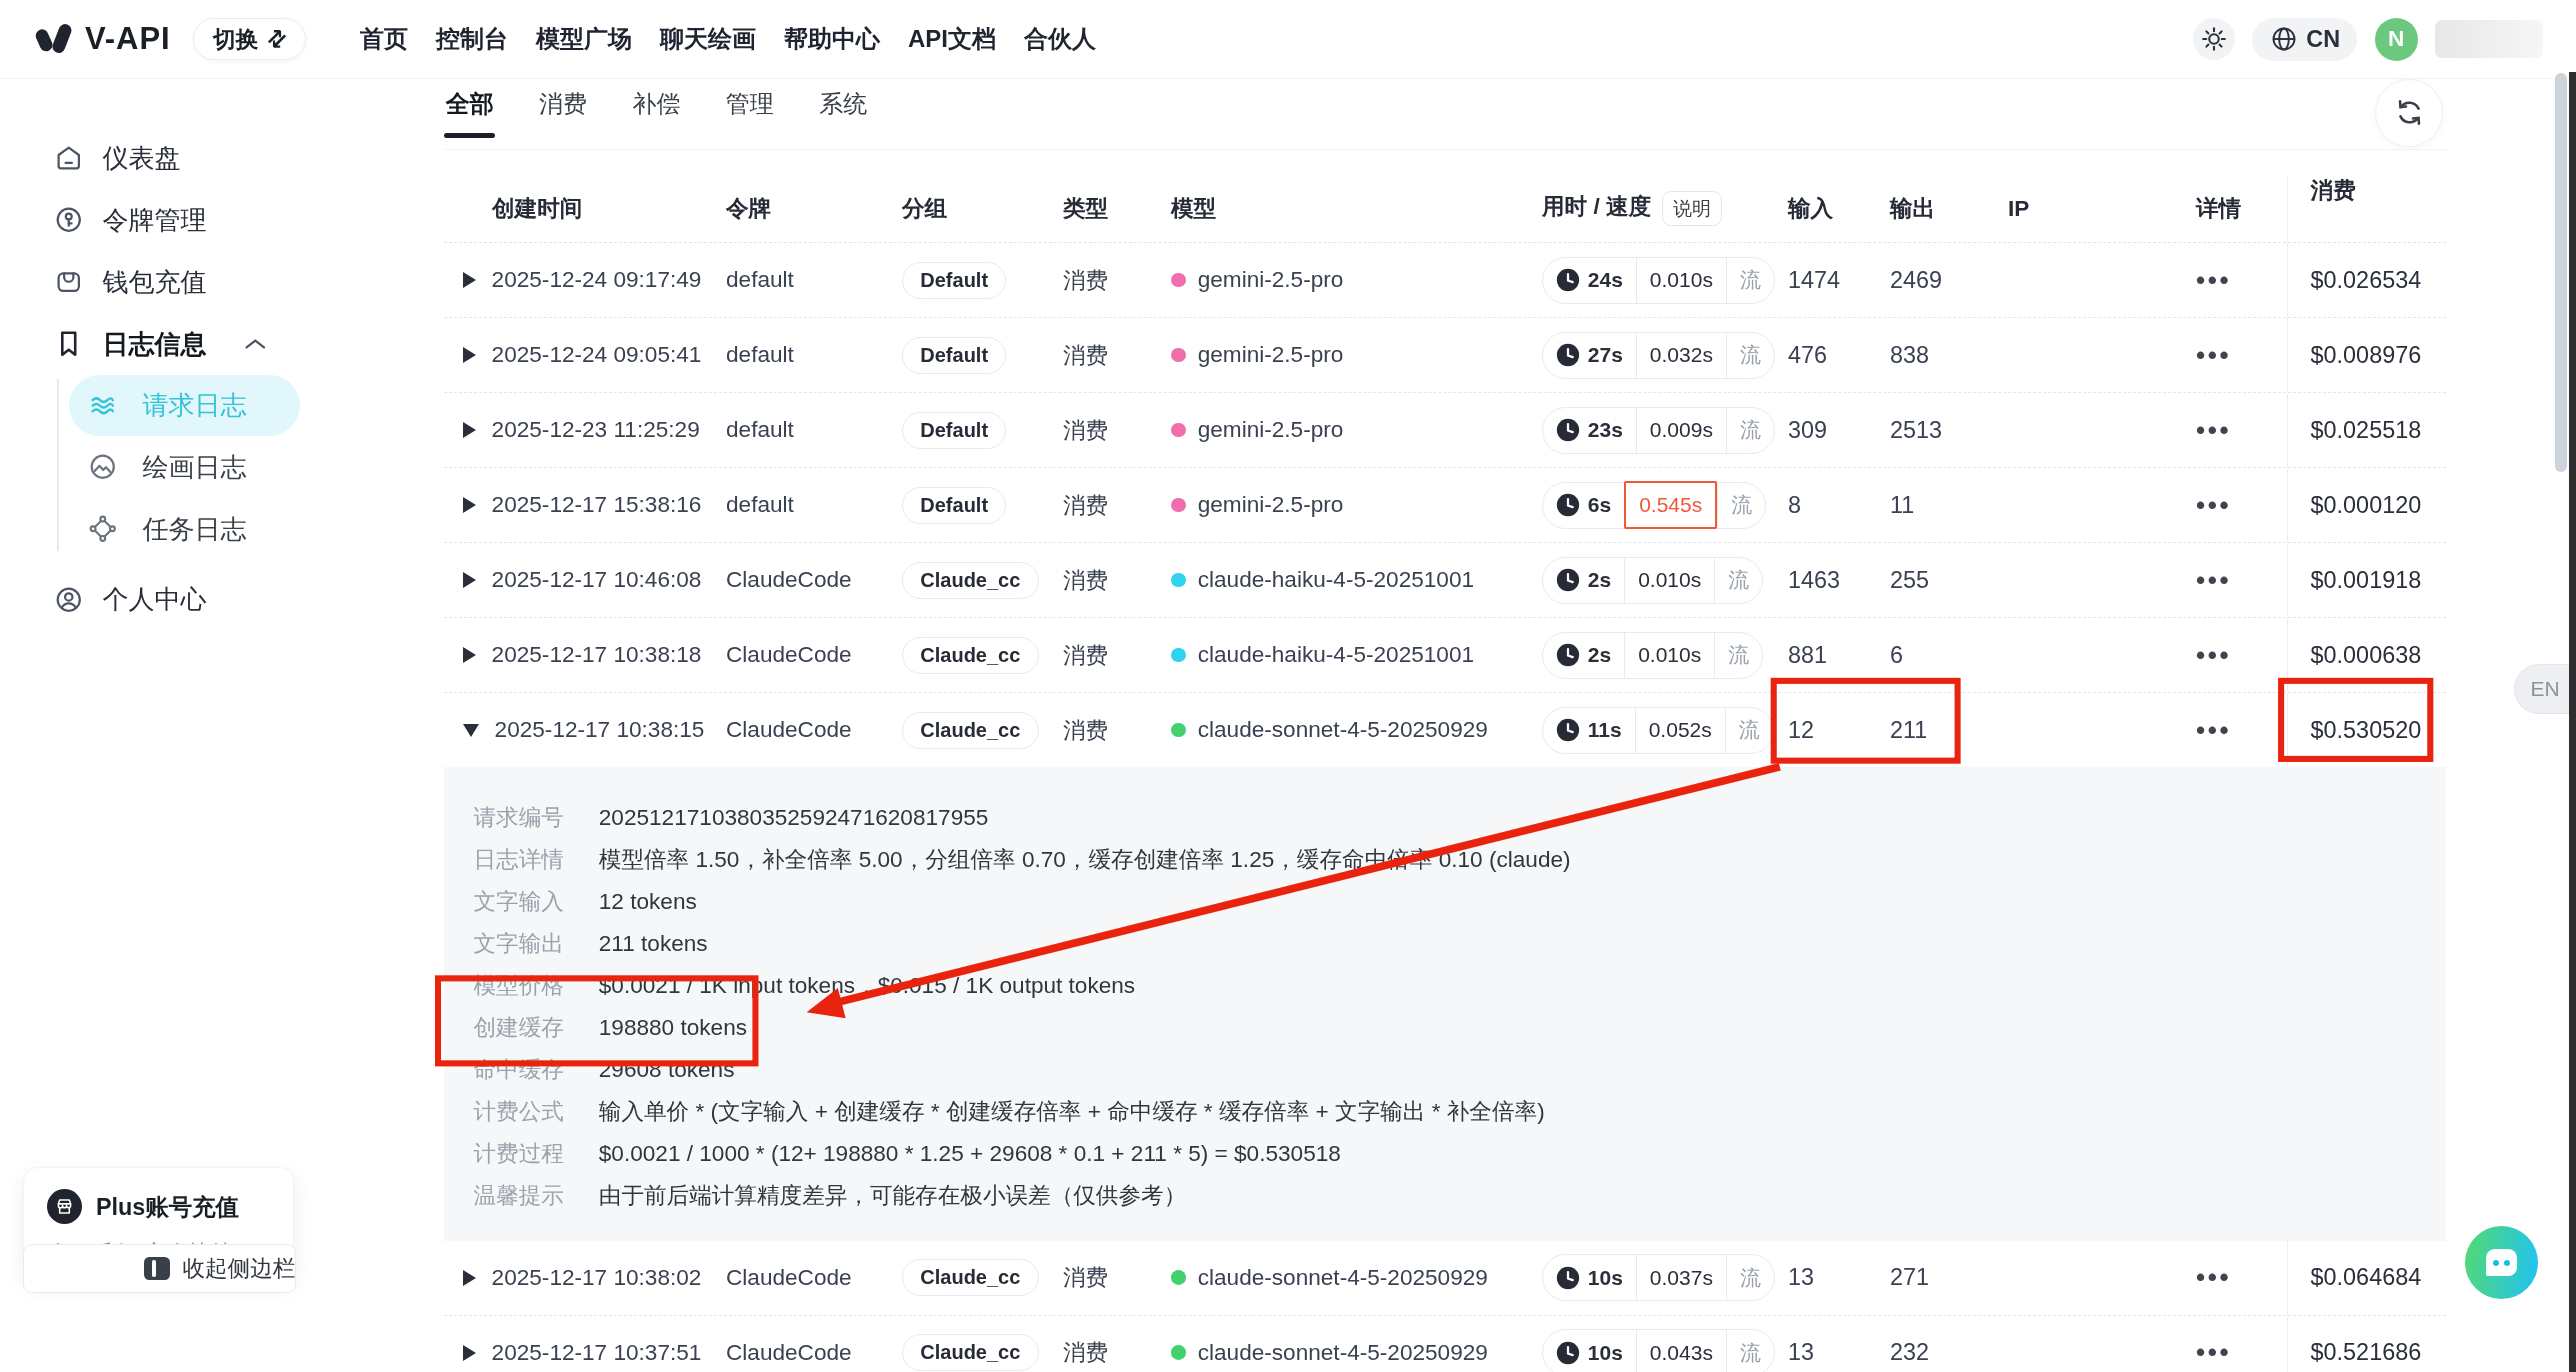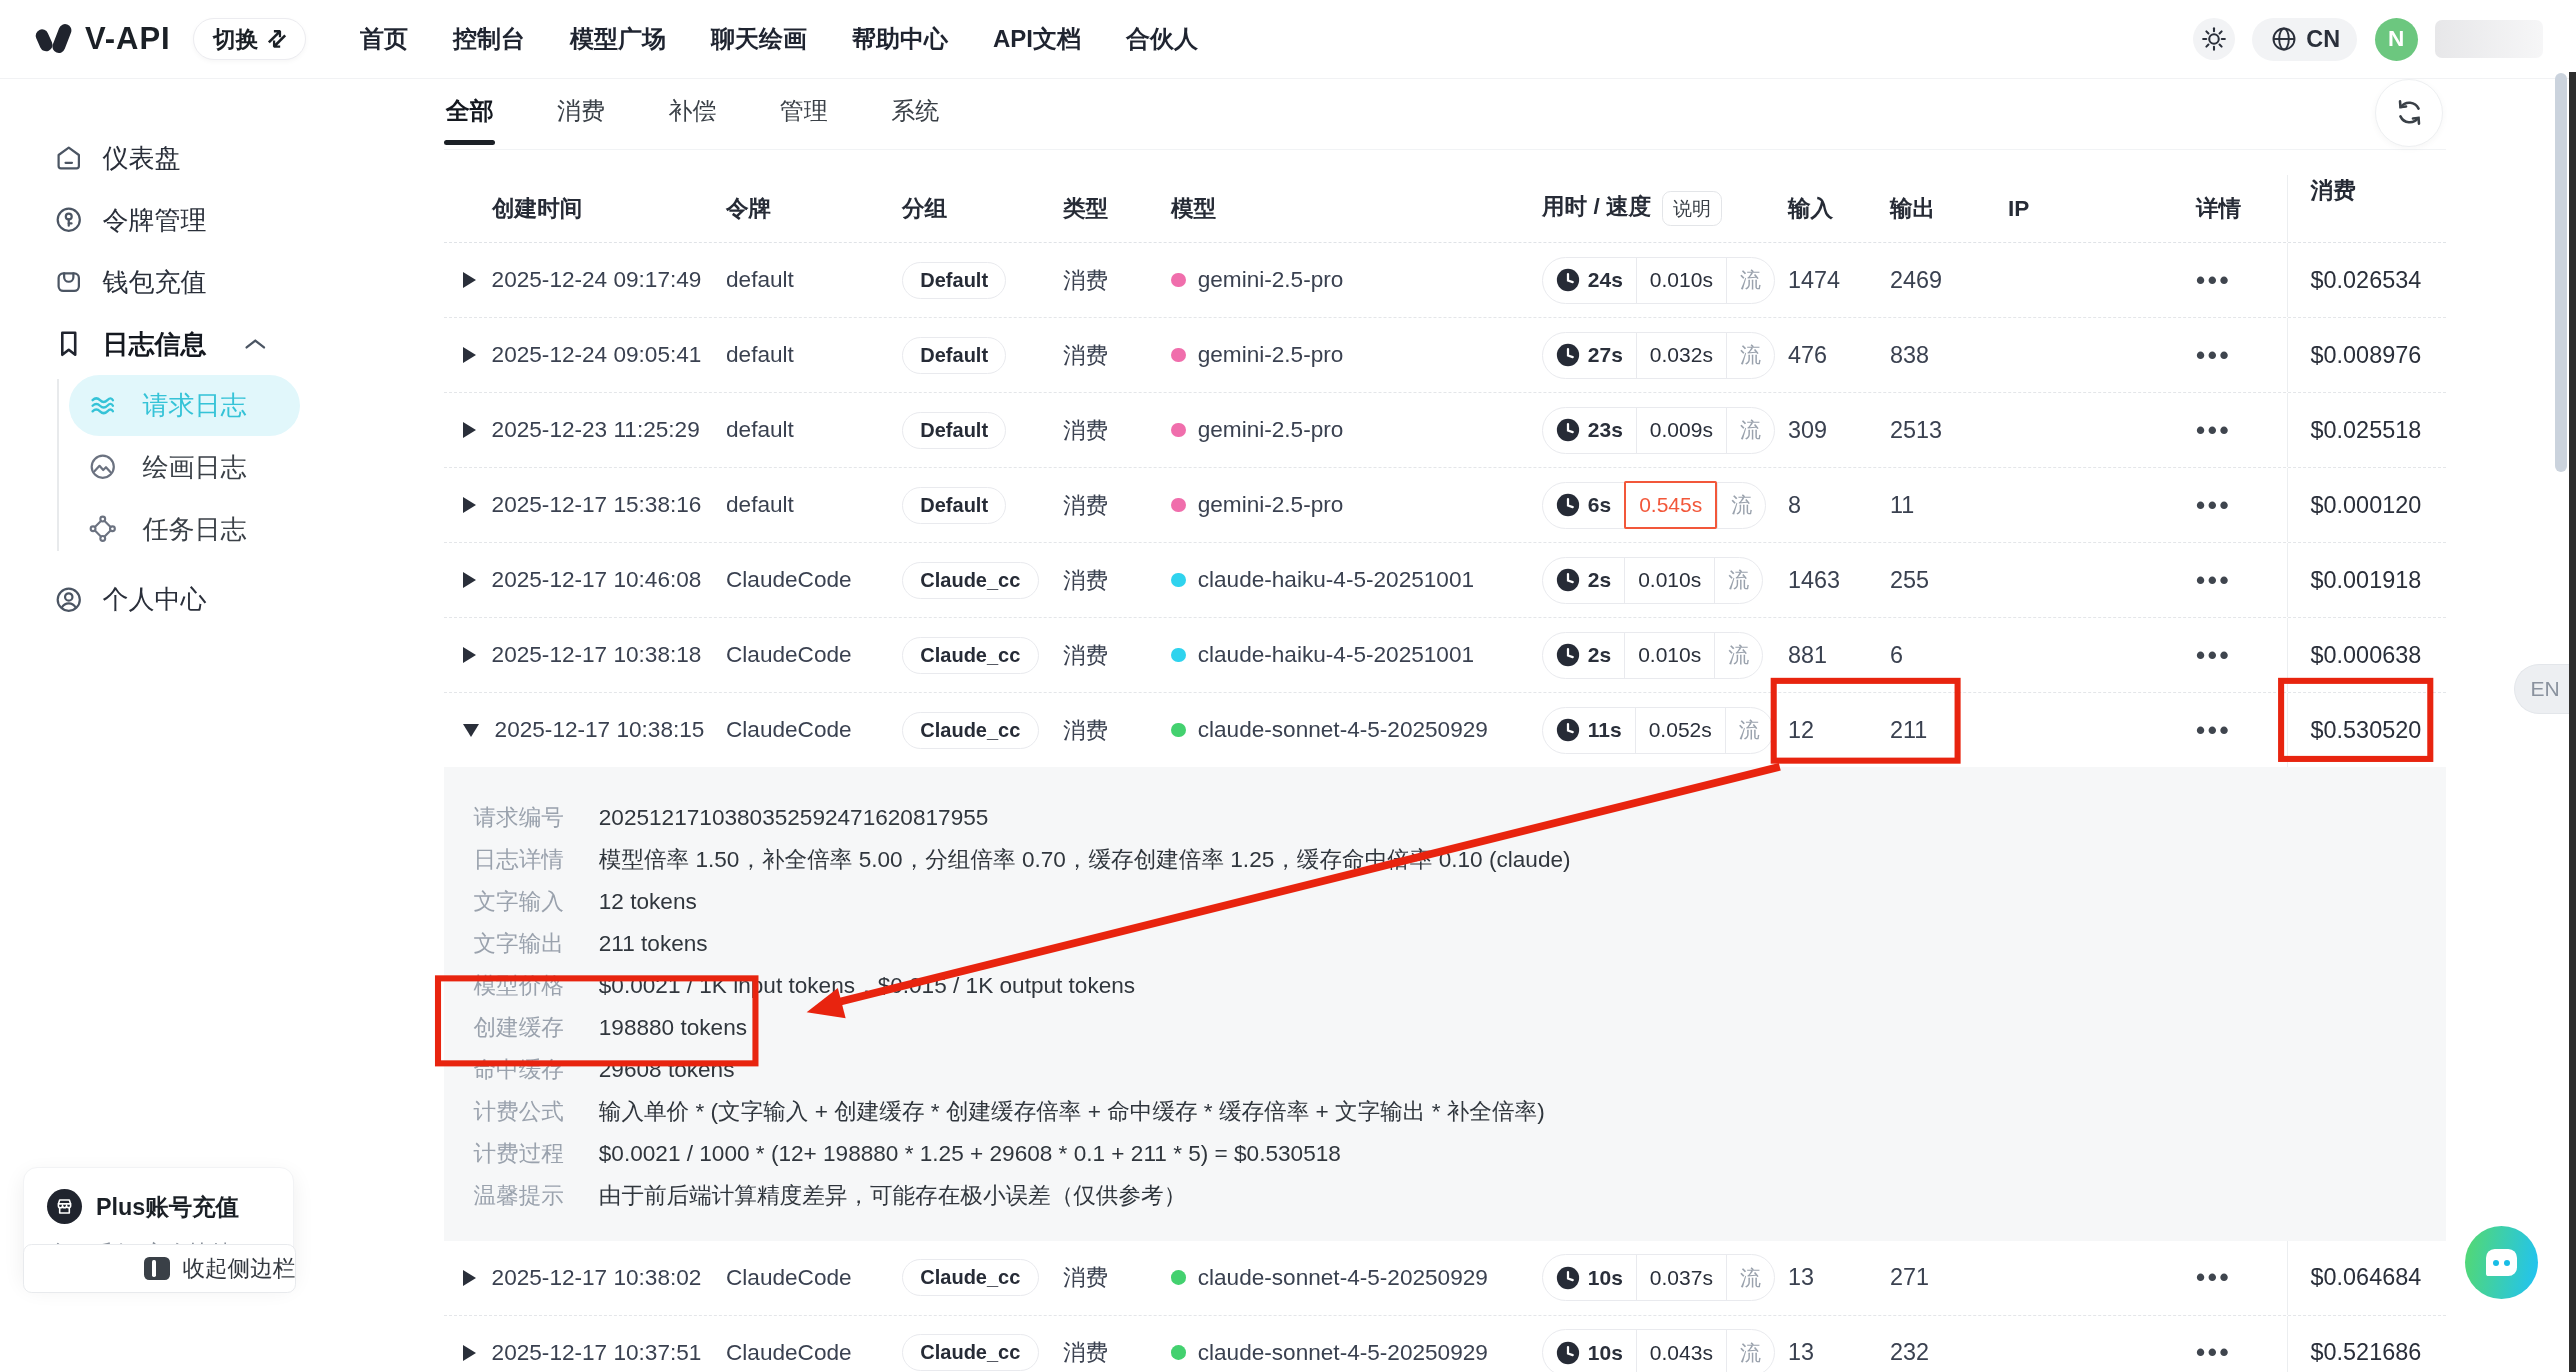--- a/index.html
+++ b/index.html
@@ -8,21 +8,21 @@
 
   
   .nav{position:absolute;left:0;top:0;width:2576px;height:79px;box-sizing:border-box;
        display:flex;align-items:center;padding:0 33px;background:#fff;border-bottom:0.9px solid #f1f2f4;z-index:20;}
   .brand{display:flex;align-items:center;gap:12px;}
   .brand-name{font-size:31px;font-weight:800;letter-spacing:0.9px;color:#1b2026;}
   .switch-pill{display:flex;align-items:center;gap:8.7px;margin-left:22.6px;height:40px;padding:0 19px;
        border:0.9px solid #ececf0;border-radius:866px;background:#fff;box-shadow:0 1.7px 5.2px rgba(0,0,0,.04);
        font-size:22.6px;font-weight:700;color:#1b2026;cursor:pointer;}
   .switch-icon{font-size:22.6px;display:inline-block;transform:rotate(45deg);color:#1b2026;font-weight:700;}
-  .nav-links{display:flex;align-items:center;gap:45px;margin-left:54px;}
+  .nav-links{display:flex;align-items:center;gap:28px;margin-left:54px;}
   .nav-link{font-size:24px;font-weight:700;color:#1f2430;cursor:pointer;white-space:nowrap;}
   .nav-right{margin-left:auto;display:flex;align-items:center;gap:17.3px;}
   .icon-circle{width:42px;height:42px;border-radius:50%;background:#f2f3f5;display:flex;align-items:center;justify-content:center;cursor:pointer;}
   .lang-pill{height:43px;border-radius:866px;background:#f2f3f5;display:flex;align-items:center;gap:8.7px;
        padding:0 17.3px;font-size:23.4px;font-weight:700;color:#2a2f3a;cursor:pointer;}
   .avatar{width:43px;height:43px;border-radius:50%;background:#6cc77f;color:#fff;display:flex;align-items:center;
        justify-content:center;font-size:22.6px;font-weight:700;}
   .name-redacted{width:108px;height:38px;border-radius:7px;background:linear-gradient(90deg,#e7e7e9,#f6f6f7);}
 
   
@@ -42,21 +42,21 @@
   .promo-icon{width:35px;height:35px;border-radius:50%;background:#20242e;display:flex;align-items:center;justify-content:center;}
   .promo-title{font-size:23.4px;font-weight:800;color:#1b2026;}
   .promo-sub{margin-top:14px;font-size:22.6px;color:#8b929c;}
   .collapse-btn{position:absolute;left:23.4px;top:1165px;width:271px;height:47px;border:0.9px solid #e8eaed;border-radius:8.7px;
        background:#fff;display:flex;align-items:center;justify-content:flex-end;gap:12px;font-size:22.6px;color:#33383f;cursor:pointer;}
   .collapse-glyph{position:relative;width:26px;height:22.6px;background:#3a4047;border-radius:5.2px;}
   .collapse-glyph::after{content:'';position:absolute;left:7.8px;top:2.6px;width:3.5px;height:17.3px;background:#fff;border-radius:1.7px;}
 
   
   .main{position:absolute;left:444px;top:88px;width:2002px;z-index:5;}
-  .tabs{display:flex;align-items:center;gap:60px;height:61px;border-bottom:1.7px solid #f1f3f5;}
+  .tabs{display:flex;align-items:flex-start;gap:42px;height:61px;border-bottom:1.7px solid #f1f3f5;}
   .tab{position:relative;font-size:24px;font-weight:500;color:#3a4047;padding:0 1.7px 15.6px 1.7px;cursor:pointer;}
   .tab.active{font-weight:800;color:#14181f;}
   .tab.active::after{content:'';position:absolute;left:0;right:0;bottom:-2.6px;height:5.2px;background:#1b2026;border-radius:2.6px;}
   .refresh-btn{position:absolute;left:1931px;top:-9.5px;width:66px;height:66px;border-radius:50%;background:#fff;
        border:0.9px solid #eef0f2;box-shadow:0 1.7px 7px rgba(0,0,0,.04);display:flex;align-items:center;justify-content:center;cursor:pointer;}
 
   
   .table{margin-top:25px;--cols:282px 176px 161px 108px 371px 246px 102px 118px 188px 91px 157px;}
   .thead,.tr{display:grid;grid-template-columns:var(--cols);align-items:center;}
   .thead{height:67px;border-bottom:0.9px dashed #e0e3e7;}

